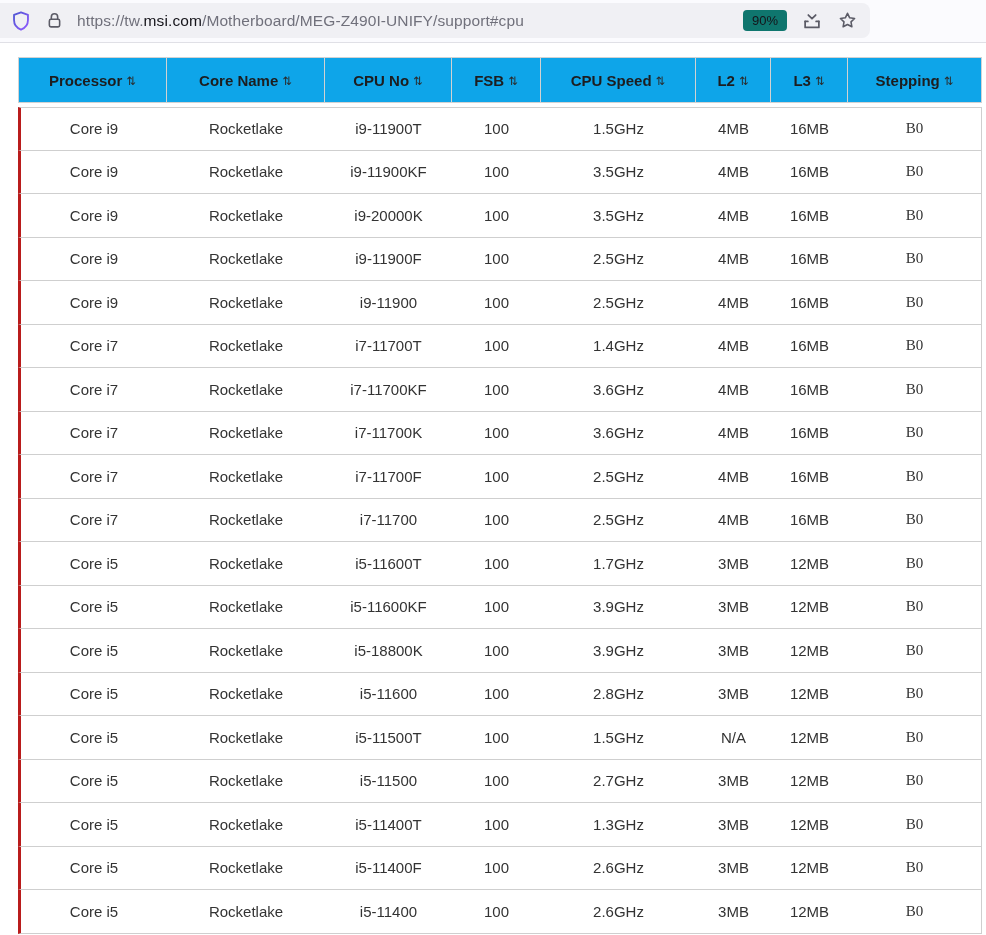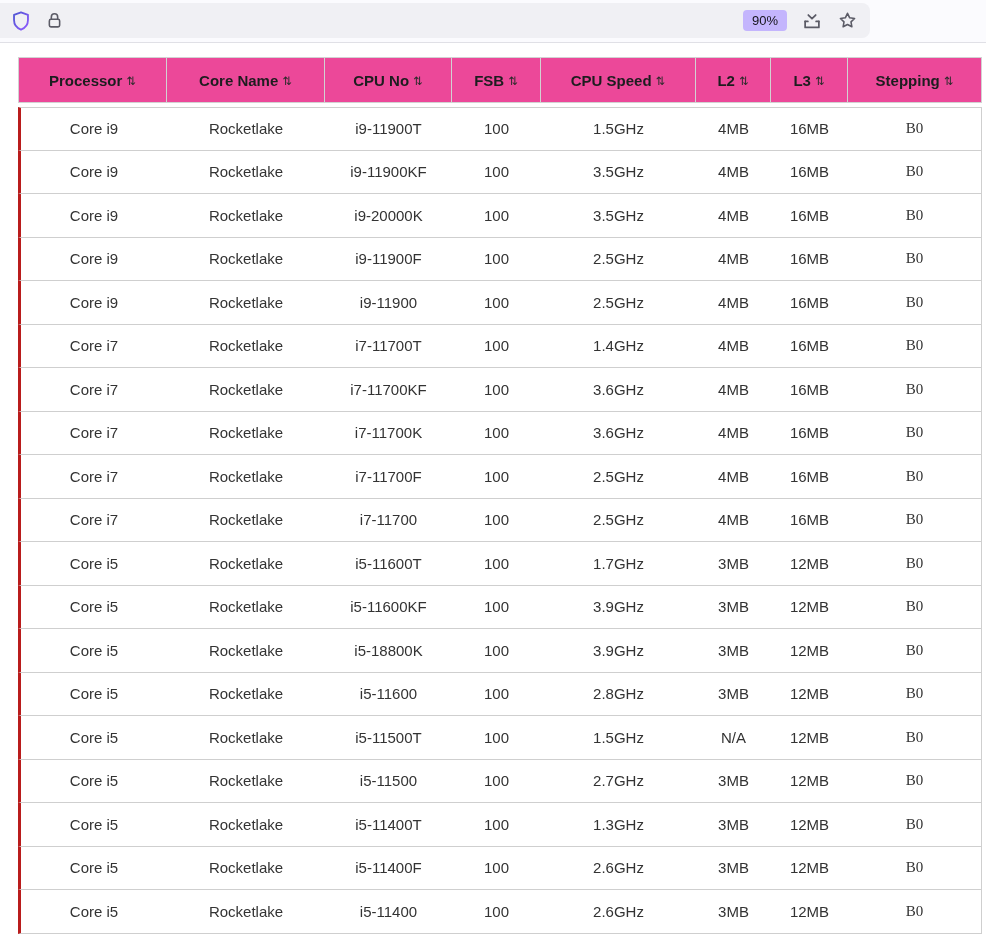--- a/index.html
+++ b/index.html
@@ -35,21 +35,21 @@
   .url-text {
     margin-left:13px;
     font-size:15.5px;
     color:#70707b;
     white-space:nowrap;
     letter-spacing:0.1px;
   }
   .url-text .domain { color:#15141a; }
   .urlbar .spacer { flex:1 1 auto; }
   .zoom-badge {
-    background:#c4b5fd;
+    background:#0f766e;
     border-radius:4px;
     padding:4px 9px;
     font-size:13px;
     color:#15141a;
     line-height:1;
   }
   .tray-wrap { margin-left:14px; }
   .star-wrap { margin-left:14px; }
 
   
@@ -59,21 +59,21 @@
     width:964px;
     border-collapse:separate;
     border-spacing:0;
     table-layout:fixed;
     font-size:15px;
     color:#333333;
   }
   .cpu-table th {
     box-sizing:border-box;
     height:46px;
-    background:#ec4899;
+    background:#0ea5e9;
     font-weight:bold;
     color:#1d1d1f;
     font-size:15px;
     text-align:center;
     vertical-align:middle;
     border-top:1px solid #d2d2d2;
     border-bottom:1px solid #d2d2d2;
     border-right:1px solid #d2d2d2;
     cursor:pointer;
   }
@@ -118,20 +118,21 @@
       </svg>
     </span>
 
     <span class="icon lock-wrap">
       <svg width="19" height="19" viewBox="0 0 24 24" fill="none" stroke="#5b5b66" stroke-width="2">
         <path d="M8 10.5 V7.5 a4 4 0 0 1 8 0 v3"></path>
         <rect x="5.5" y="10.5" width="13" height="9.5" rx="2"></rect>
       </svg>
     </span>
 
+    <span class="url-text"><span>https://tw.</span><span class="domain">msi.com</span><span>/Motherboard/MEG-Z490I-UNIFY/support#cpu</span></span>
 
     <span class="spacer"></span>
 
     <span class="zoom-badge">90%</span>
 
     <span class="icon tray-wrap">
       <svg width="22" height="22" viewBox="0 0 24 24" fill="none" stroke="#5b5b66" stroke-width="1.9" stroke-linecap="round" stroke-linejoin="round">
         <path d="M8 5.5 L12 9.5 L16 5.5"></path>
         <path d="M4.5 12.5 V19 H19.5 V12.5"></path>
         <path d="M4.5 12.5 H7.5 M16.5 12.5 H19.5"></path>

